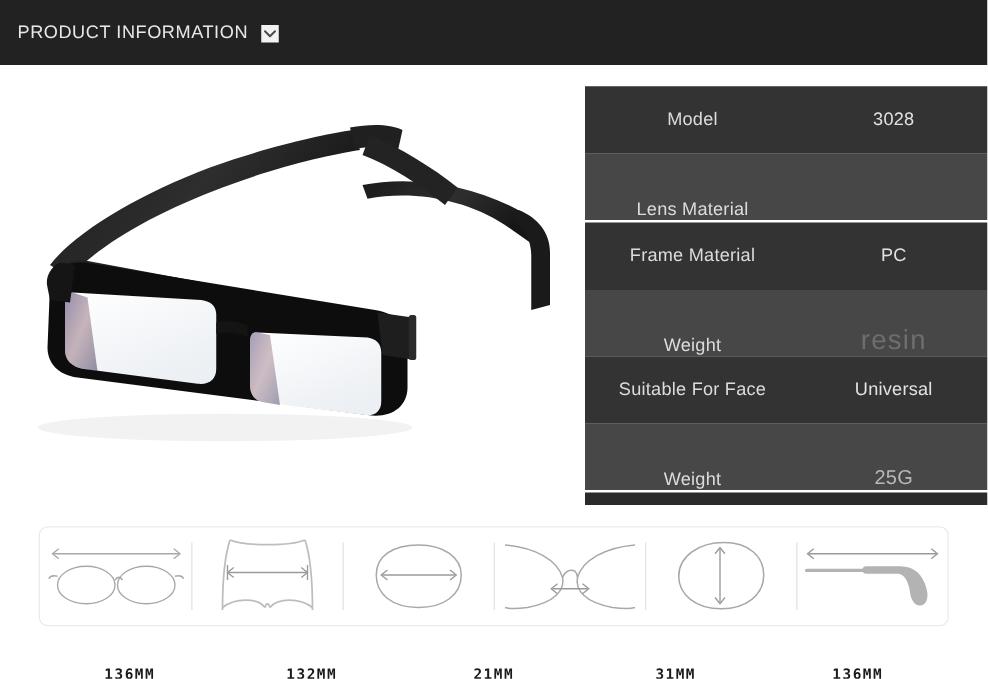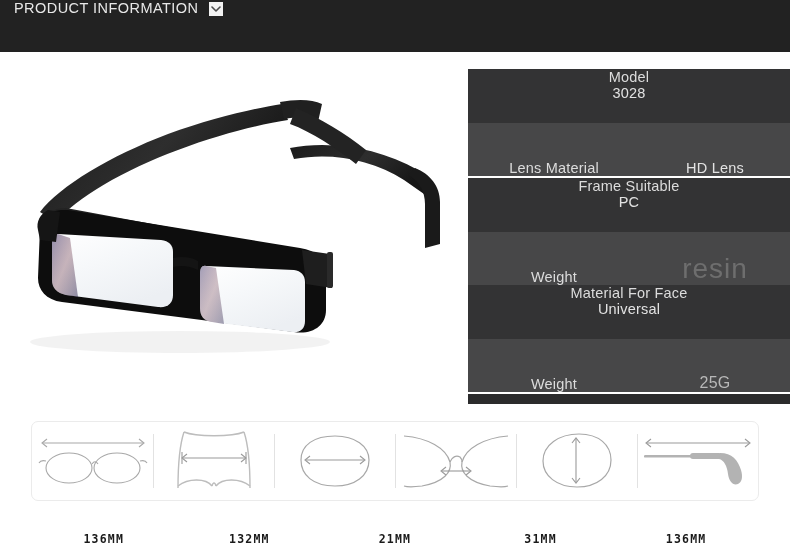--- a/index.html
+++ b/index.html
@@ -20,21 +20,21 @@
   }
 
   
   .header-bar {
     position: absolute;
     left: 0; top: 0;
     width: 790px;
     height: 52px;
     background: #222222;
     display: flex;
-    align-items: flex-start;
+    align-items: center;
     padding-left: 14px;
   }
   .header-title {
     color: #e8e8e8;
     font-size: 14.5px;
     letter-spacing: 0.45px;
     font-weight: 400;
     white-space: nowrap;
   }
   .header-chevron {
@@ -68,21 +68,21 @@
     width: 322px;
     height: 334px;
   }
   .spec-row {
     position: relative;
     display: flex;
     align-items: center;
     height: 53.5px;
     width: 100%;
   }
-  .spec-row.dark  { background: #333334; flex-direction: column; }
+  .spec-row.dark  { background: #333334; }
   .spec-row.light { background: #474748; align-items: flex-end; }
   .spec-row.sep-below::after {
     content: "";
     position: absolute;
     left: 0; right: 0; bottom: -2px;
     height: 2px;
     background: #ffffff;
   }
   .spec-label {
     width: 172px;
@@ -93,21 +93,21 @@
   }
   .spec-value {
     flex: 1;
     text-align: center;
     color: #e2e2e2;
     font-size: 14.5px;
     letter-spacing: 0.2px;
   }
   .spec-value.muted-big {
     color: #6e6e6e;
-    font-size: 28px;
+    font-size: 22px;
     letter-spacing: 1px;
   }
   .spec-value.dim {
     color: #b8b8b8;
     font-size: 16px;
   }
   .spec-tail {
     height: 10px;
     background: #2b2b2c;
     width: 100%;
@@ -277,35 +277,34 @@
 
   <div class="spec-table">
 
     <div class="spec-row dark">
       <span class="spec-label">Model</span>
       <span class="spec-value">3028</span>
     </div>
 
     <div class="spec-row light sep-below">
       <span class="spec-label">Lens Material</span>
-      <span class="spec-value">HD Lens</span>
     </div>
 
     <div class="spec-row dark" style="margin-top:2px;">
-      <span class="spec-label">Frame Suitable</span>
+      <span class="spec-label">Frame Material</span>
       <span class="spec-value">PC</span>
     </div>
 
     <div class="spec-row light">
       <span class="spec-label">Weight</span>
       <span class="spec-value muted-big">resin</span>
     </div>
 
     <div class="spec-row dark">
-      <span class="spec-label">Material For Face</span>
+      <span class="spec-label">Suitable For Face</span>
       <span class="spec-value">Universal</span>
     </div>
 
     <div class="spec-row light">
       <span class="spec-label">Weight</span>
       <span class="spec-value dim">25G</span>
     </div>
 
     <div class="spec-tail"></div>
   </div>

